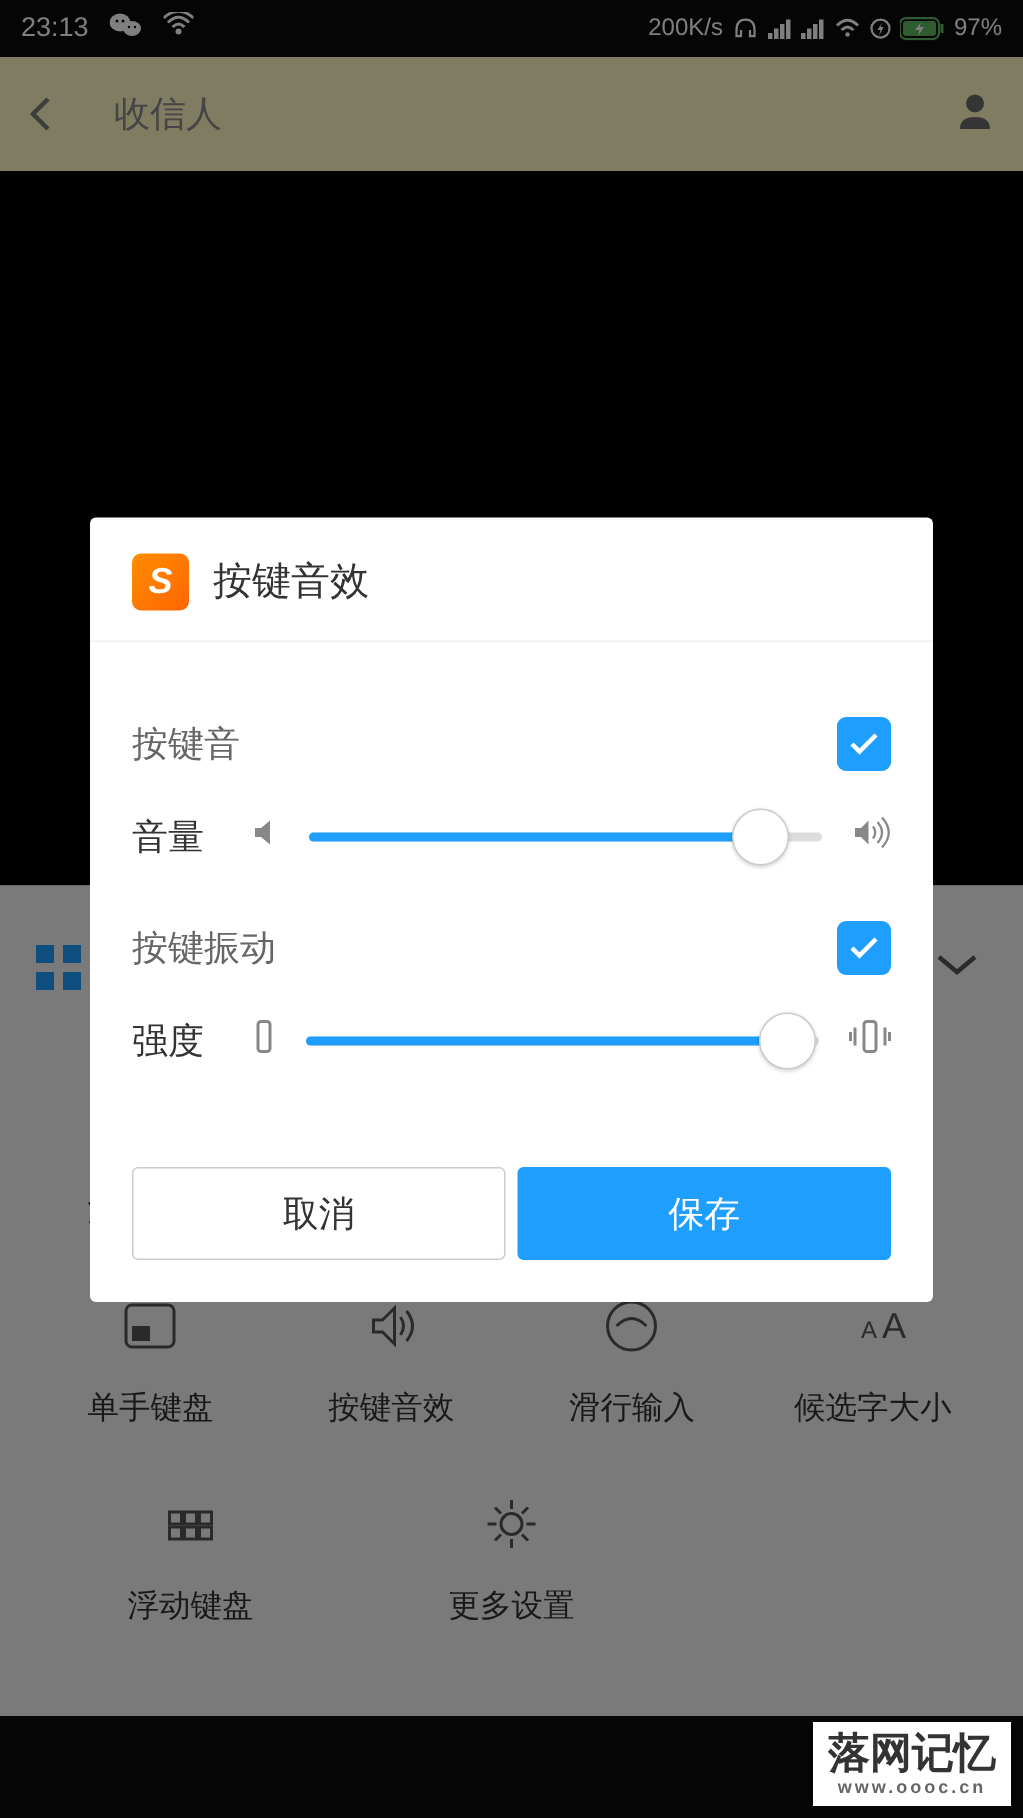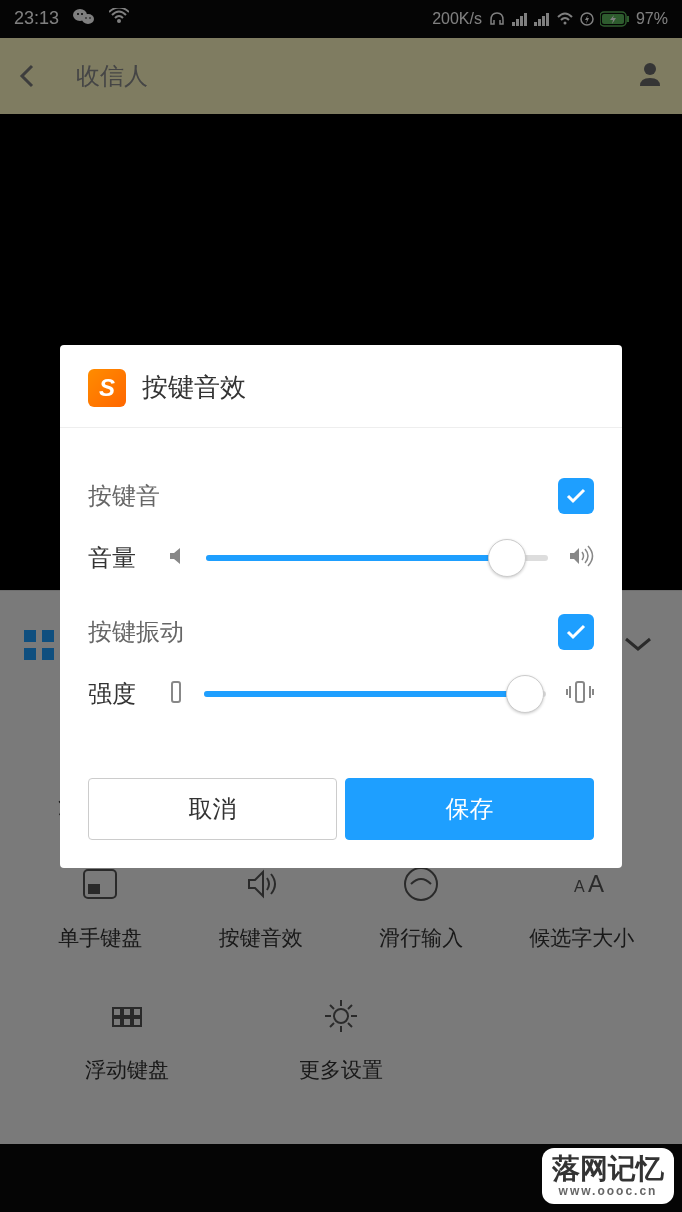--- a/index.html
+++ b/index.html
@@ -232,21 +232,21 @@
       text-align: right;
     }
     
     
     .watermark {
       position: absolute;
       right: 8px;
       bottom: 8px;
       background: #fff;
       padding: 6px 10px;
-      border-radius: 12px;
+      border-radius: 0;
       font-size: 28px;
       font-weight: bold;
       color: #333;
       display: flex;
       flex-direction: column;
       align-items: center;
       line-height: 1.1;
     }
     .watermark-sub {
       font-size: 12px;

